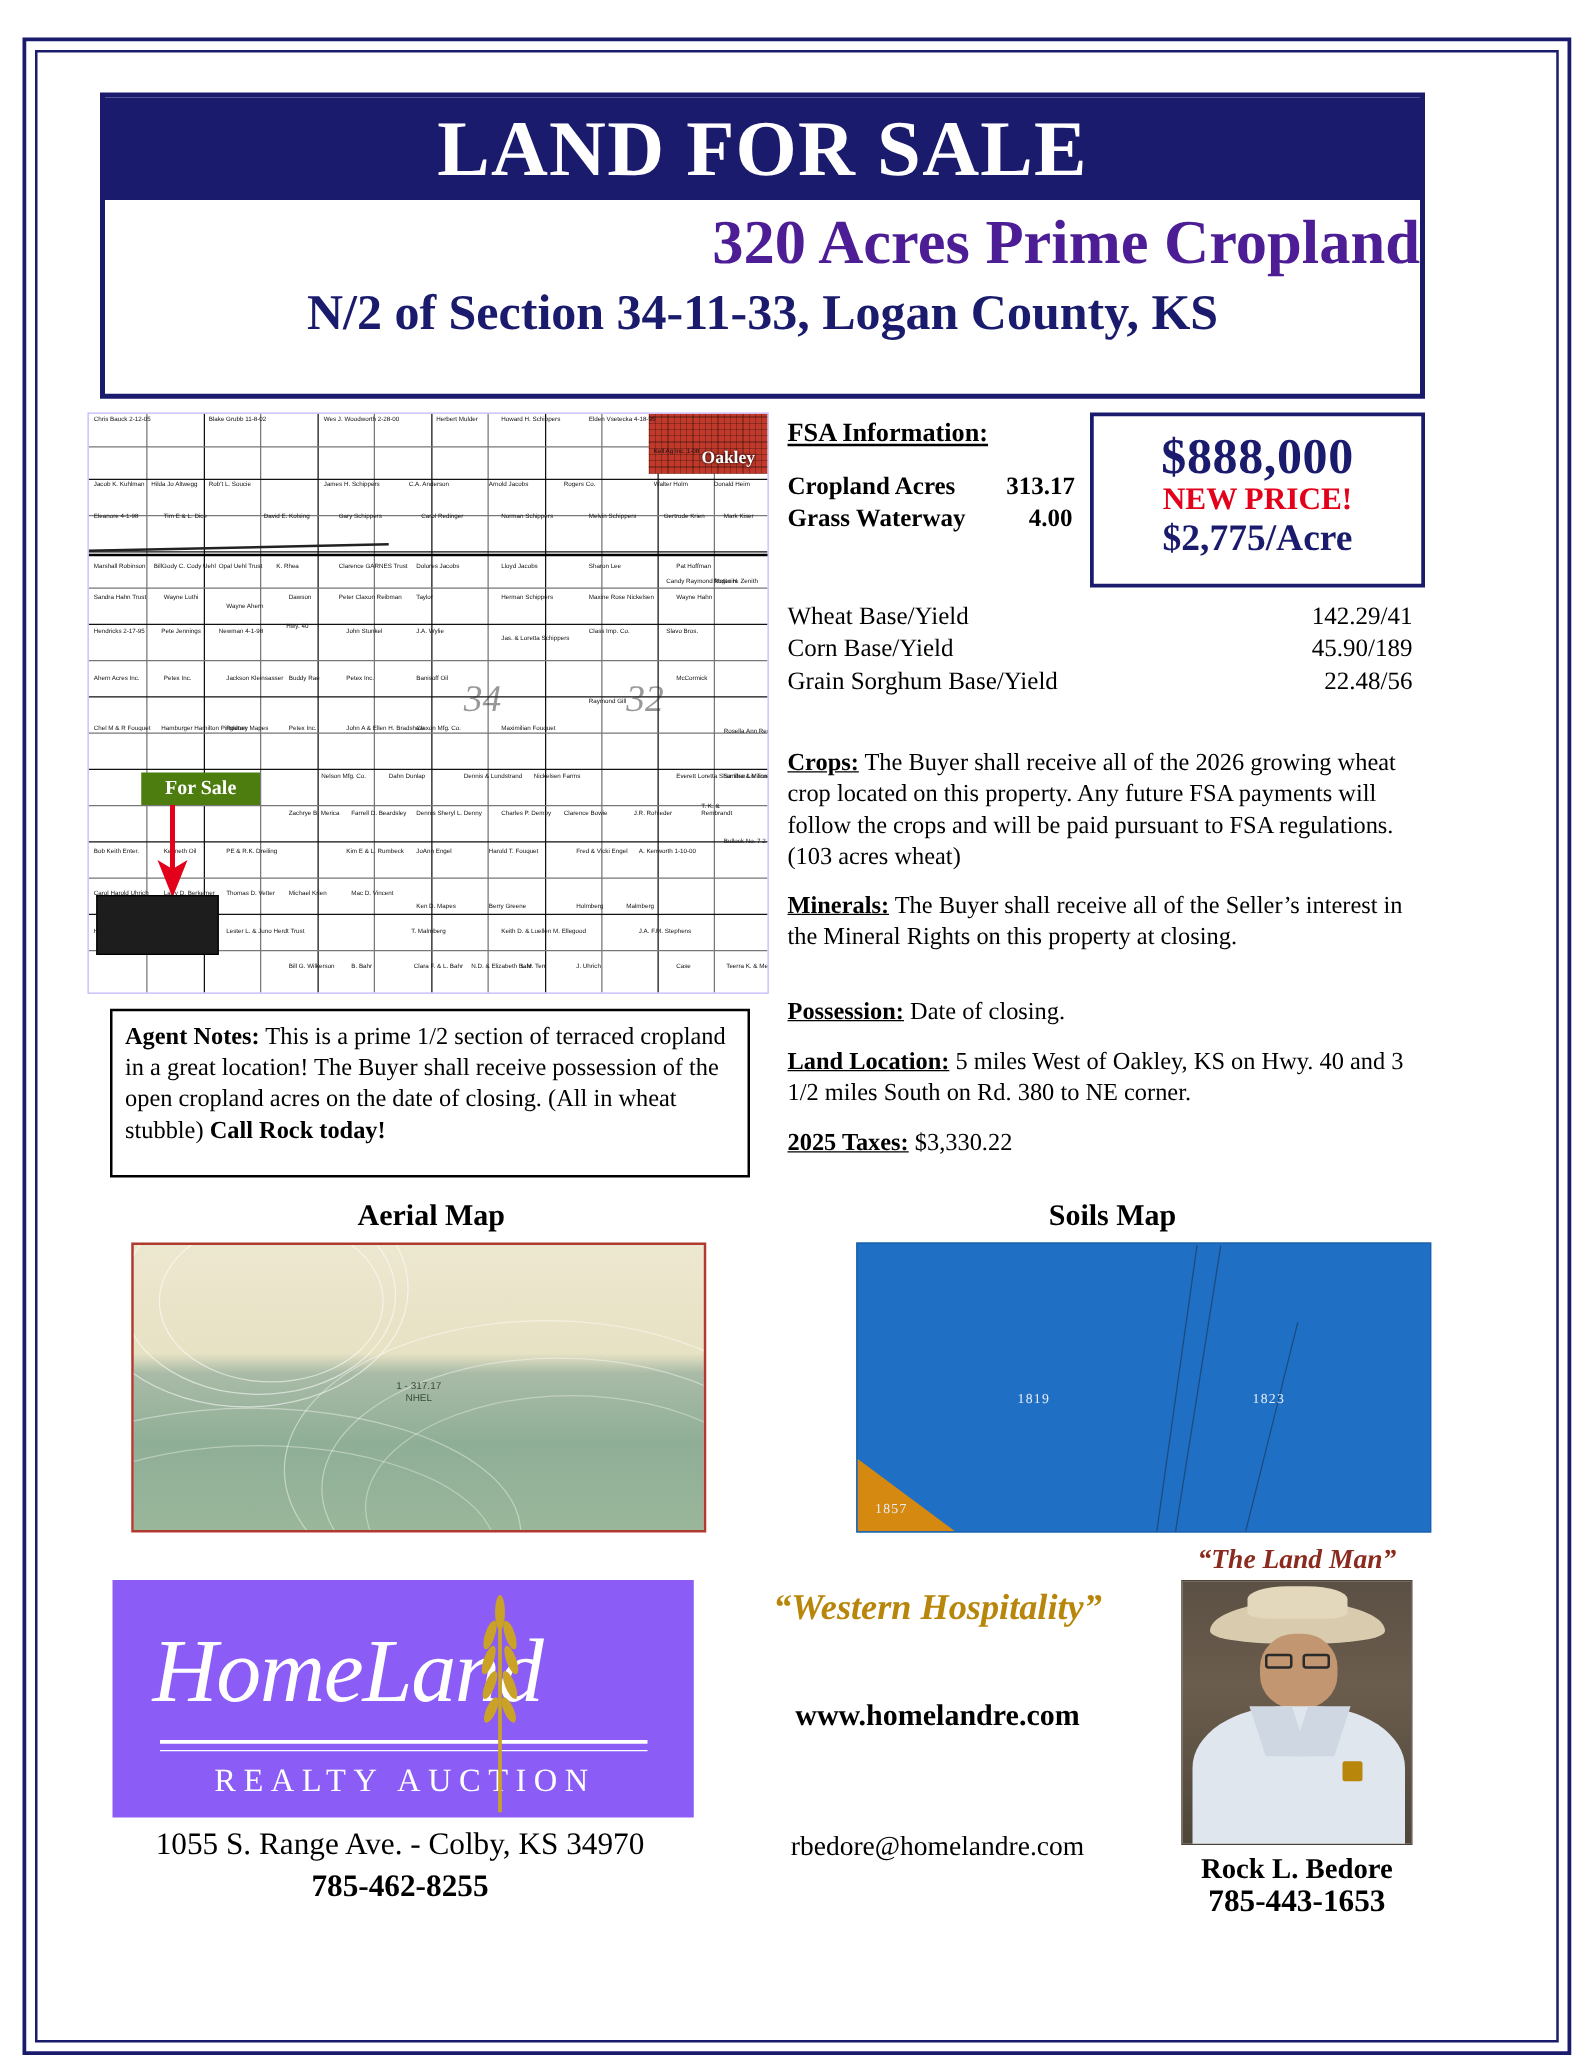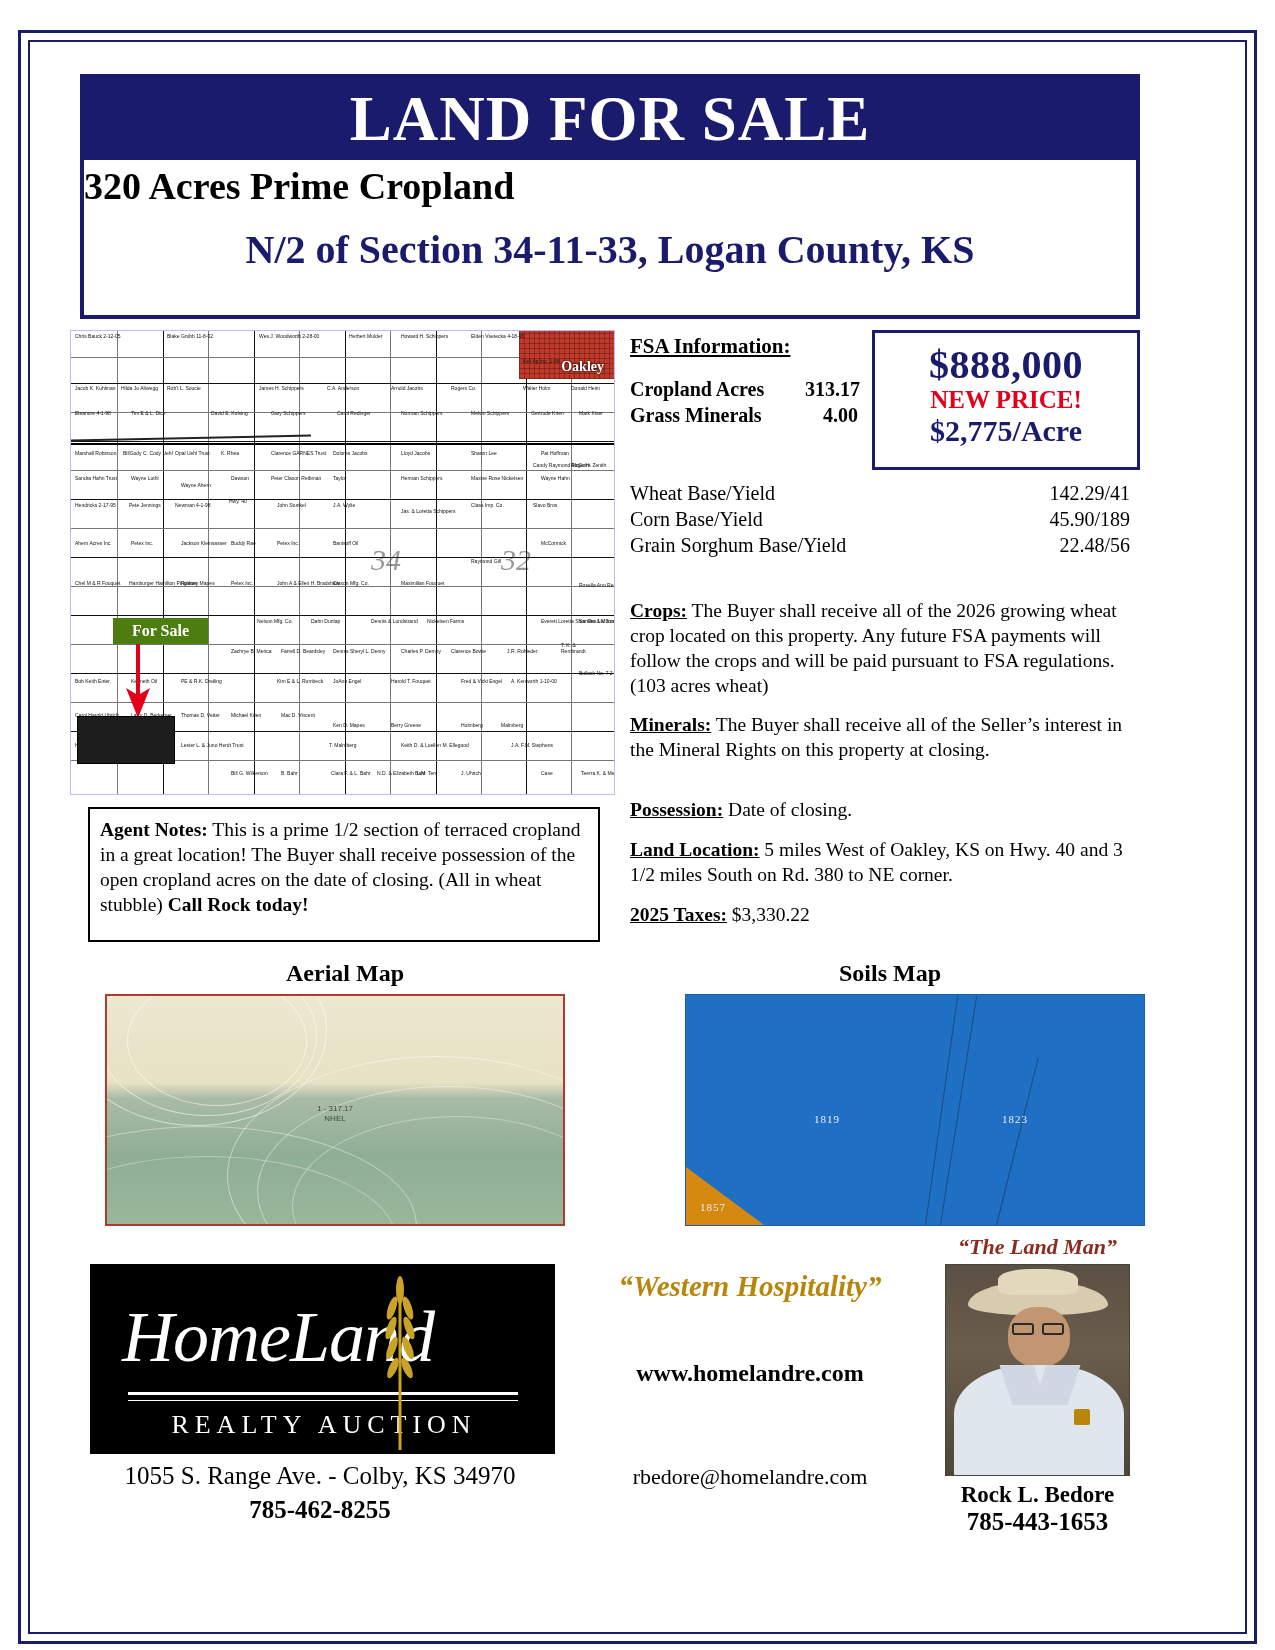--- a/index.html
+++ b/index.html
@@ -34,21 +34,21 @@
     background:#1b1b6e;
     color:#fff;
     text-align:center;
   }
   .title-band .t {
     font-size:63px; font-weight:bold; letter-spacing:1px; line-height:82px;
     font-family:"Liberation Serif", serif;
   }
   .sub1 {
     position:absolute; left:0; top:86px; width:100%;
-    text-align:left; color:#000000; font-size:38px; font-weight:bold;
+    text-align:right; color:#4c1d95; font-size:50px; font-weight:bold;
   }
   .sub2 {
     position:absolute; left:0; top:148px; width:100%;
     text-align:center; color:#1b1b6e; font-size:40px; font-weight:bold;
   }
 
   
   .plat-wrap {
     position:absolute; left:70px; top:318px; width:545px; height:465px;
     border:1px solid #c4b5fd;
@@ -188,21 +188,21 @@
     position:absolute; font-size:11px; color:#e8eef7;
     font-family:Liberation Serif, serif; letter-spacing:1px;
   }
   .soils-img .trace {
     position:absolute; width:1px; background:#1b3c63; opacity:.7;
   }
 
   
   .logo-box {
     position:absolute; left:90px; top:1252px; width:465px; height:190px;
-    background:#000000;
+    background:#8b5cf6;
     overflow:hidden;
   }
   .logo-home {
     position:absolute; left:32px; top:32px;
     font-size:72px; color:#fff; font-family:"Liberation Serif", serif;
     font-style:italic; font-weight:normal; letter-spacing:-1px;
   }
   .logo-rule-top {
     position:absolute; left:38px; top:128px; width:390px; height:3px; background:#fff;
   }
@@ -472,21 +472,21 @@
     <div class="forsale-tag">For Sale</div>
     <svg class="arrow" viewBox="0 0 30 75">
       <path d="M13 0 L13 50 L3 44 L15 74 L27 44 L17 50 L17 0 Z" fill="#e2001a"></path>
     </svg>
     <div class="tract-black"></div>
   </div>
 
   <div class="fsa-title">FSA Information:</div>
   <div class="fsa-line1">Cropland Acres</div>
   <div class="fsa-val1">313.17</div>
-  <div class="fsa-line2">Grass Minerals</div>
+  <div class="fsa-line2">Grass Waterway</div>
   <div class="fsa-val2">4.00</div>
 
   <div class="price-box">
     <div class="price-main">$888,000</div>
     <div class="price-new">NEW PRICE!</div>
     <div class="price-acre">$2,775/Acre</div>
   </div>
 
   <div class="yields">
     <div class="yield-row">

